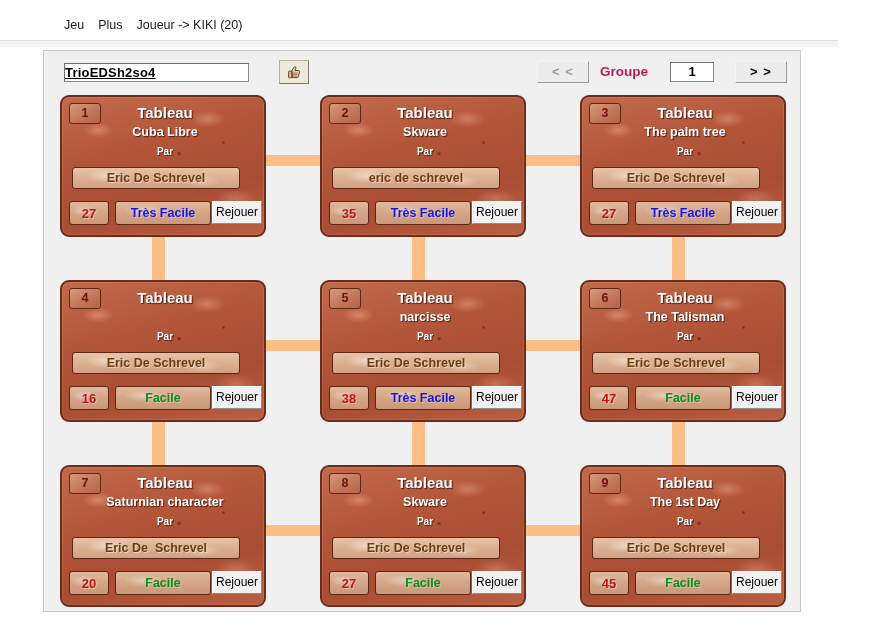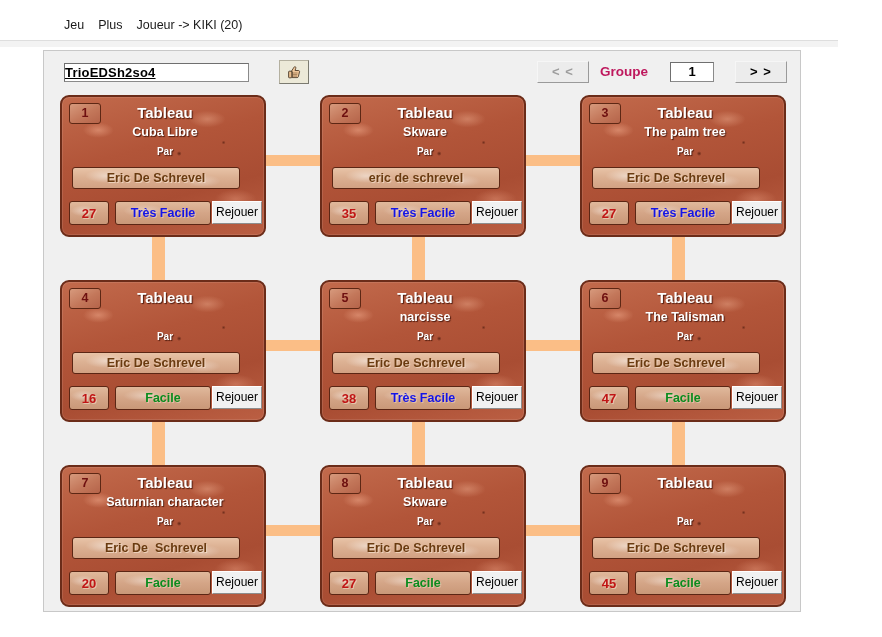--- a/index.html
+++ b/index.html
@@ -499,20 +499,21 @@
           <div class="card-difficulty-panel">
             <span class="card-difficulty-value" style="color: rgb(10, 140, 30);">Facile</span>
           </div>
           <div class="card-replay-button">Rejouer</div>
         </div>
       </div>
 
       <div class="level-card" style="left:520px; top:370px;">
         <div class="card-number">9</div>
         <div class="card-tableau-label">Tableau</div>
+        <div class="card-title">The 1st Day</div>
         <div class="card-par-label">Par</div>
         <div class="card-author-panel">
           <span class="card-author-name">Eric De Schrevel</span>
         </div>
         <div class="card-footer">
           <div class="card-score-panel">
             <span class="card-score-value">45</span>
           </div>
           <div class="card-difficulty-panel">
             <span class="card-difficulty-value" style="color: rgb(10, 140, 30);">Facile</span>

